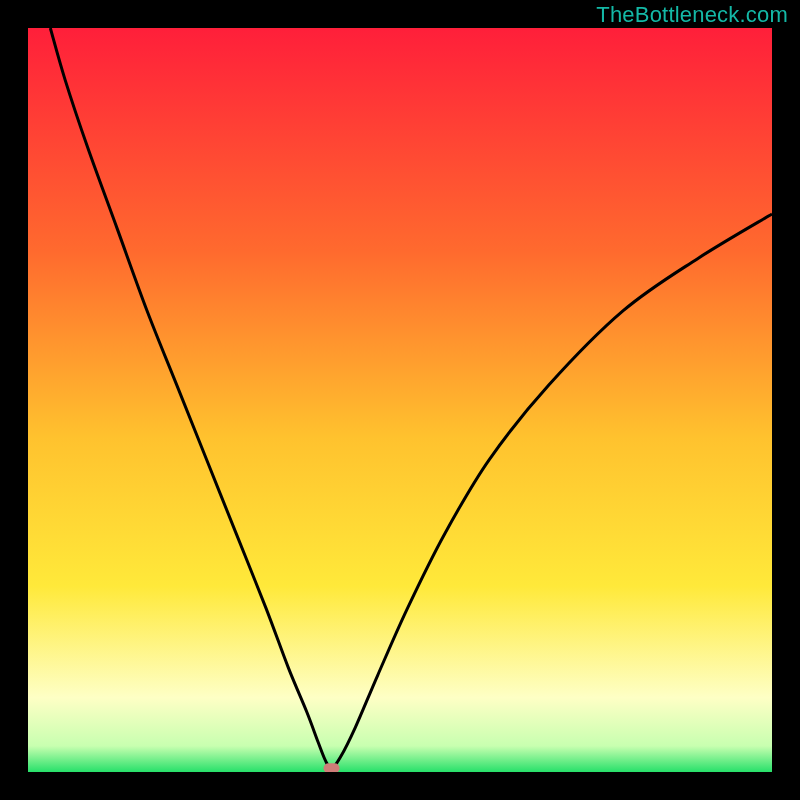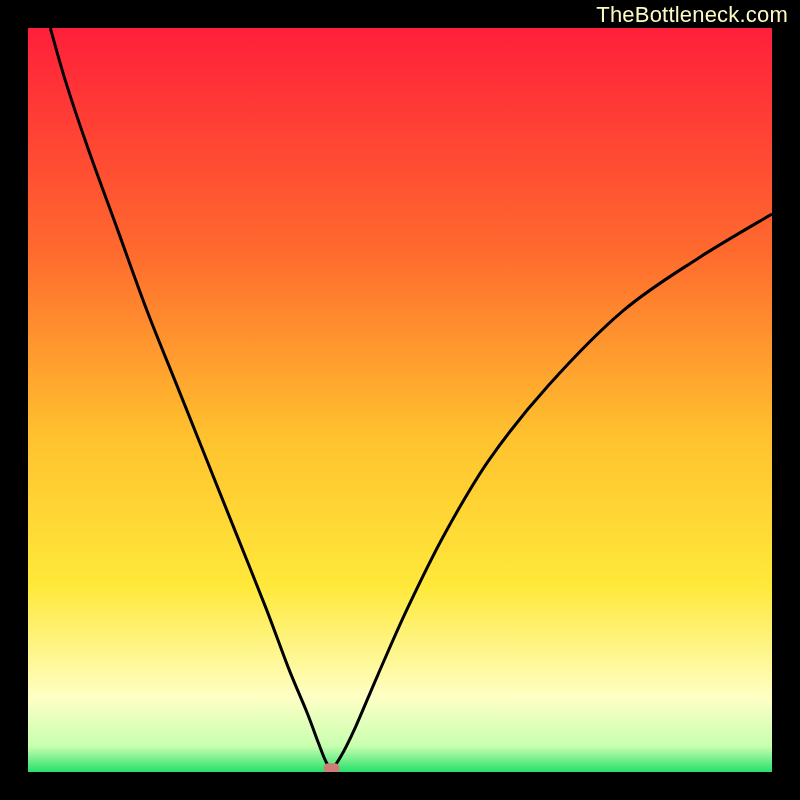--- a/index.html
+++ b/index.html
@@ -14,21 +14,21 @@
   .frame {
     position: relative;
     width: 800px;
     height: 800px;
     background: #000;
   }
   .watermark {
     position: absolute;
     top: 2px;
     right: 12px;
-    color: #fef9c3;
+    color: #14b8a6;
     font-size: 22px;
     font-weight: 500;
     letter-spacing: 0.2px;
     z-index: 5;
   }
   .plot-area {
     position: absolute;
     left: 28px;
     top: 28px;
     width: 744px;

